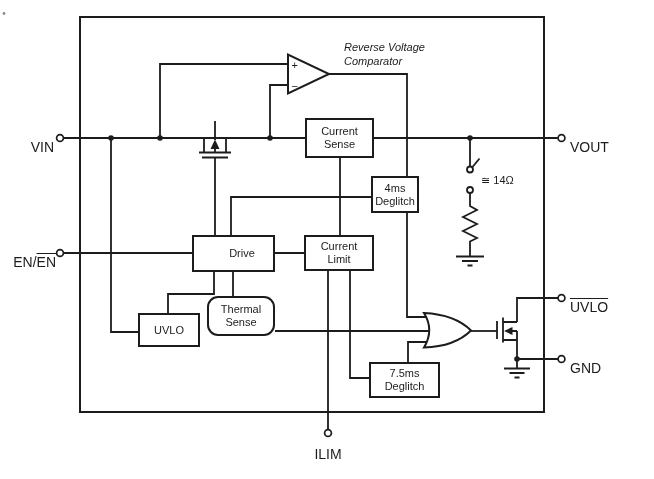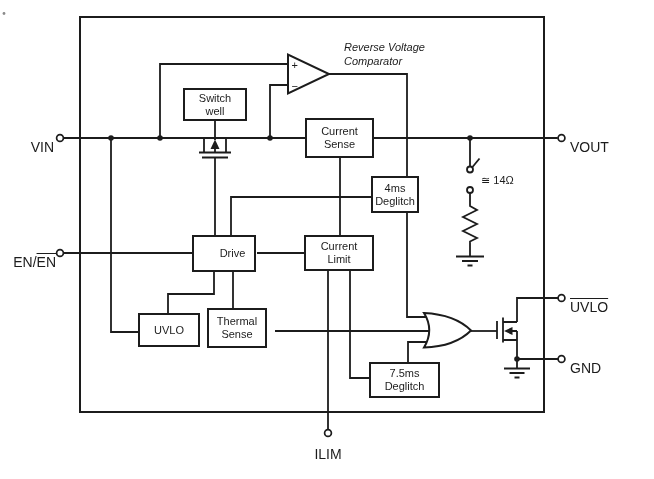--- a/index.html
+++ b/index.html
@@ -143,43 +143,39 @@
         <circle cx="561.5" cy="298" r="3.4"></circle>
         <circle cx="561.5" cy="359" r="3.4"></circle>
         <circle cx="328" cy="433" r="3.4"></circle>
       </g>
     </g>
 
     <text x="291.5" y="69" font-size="11" fill="#1c1c1c" font-family="Liberation Sans, sans-serif">+</text>
     <text x="291.5" y="90" font-size="11" fill="#1c1c1c" font-family="Liberation Sans, sans-serif">−</text>
   </svg>
 
-  <div class="block" style="left:183px;top:88px;width:64px;height:33px;">
-    <span>Switch</span>
-    <span>well</span>
-  </div>
   <div class="block" style="left:305px;top:118px;width:69px;height:40px;">
     <span>Current</span>
     <span>Sense</span>
   </div>
   <div class="block" style="left:371px;top:176px;width:48px;height:37px;">
     <span>4ms</span>
     <span>Deglitch</span>
   </div>
-  <div class="block" style="left:192px;top:235px;width:64px;height:37px;padding-left:17px;">
+  <div class="block" style="left:192px;top:235px;width:83px;height:37px;padding-left:17px;">
     <span>Drive</span>
   </div>
   <div class="block" style="left:304px;top:235px;width:70px;height:36px;">
     <span>Current</span>
     <span>Limit</span>
   </div>
   <div class="block" style="left:138px;top:313px;width:62px;height:34px;">
     <span>UVLO</span>
   </div>
-  <div class="block" style="left:207px;top:308px;width:60px;height:40px;">
+  <div class="block" style="left:207px;top:296px;width:68px;height:40px;border-radius:11px;">
     <span>Thermal</span>
     <span>Sense</span>
   </div>
   <div class="block" style="left:369px;top:362px;width:71px;height:36px;">
     <span>7.5ms</span>
     <span>Deglitch</span>
   </div>
 
   <div class="pin-label right-align" style="left:0;top:131px;width:54px;">
     <span>VIN</span>

